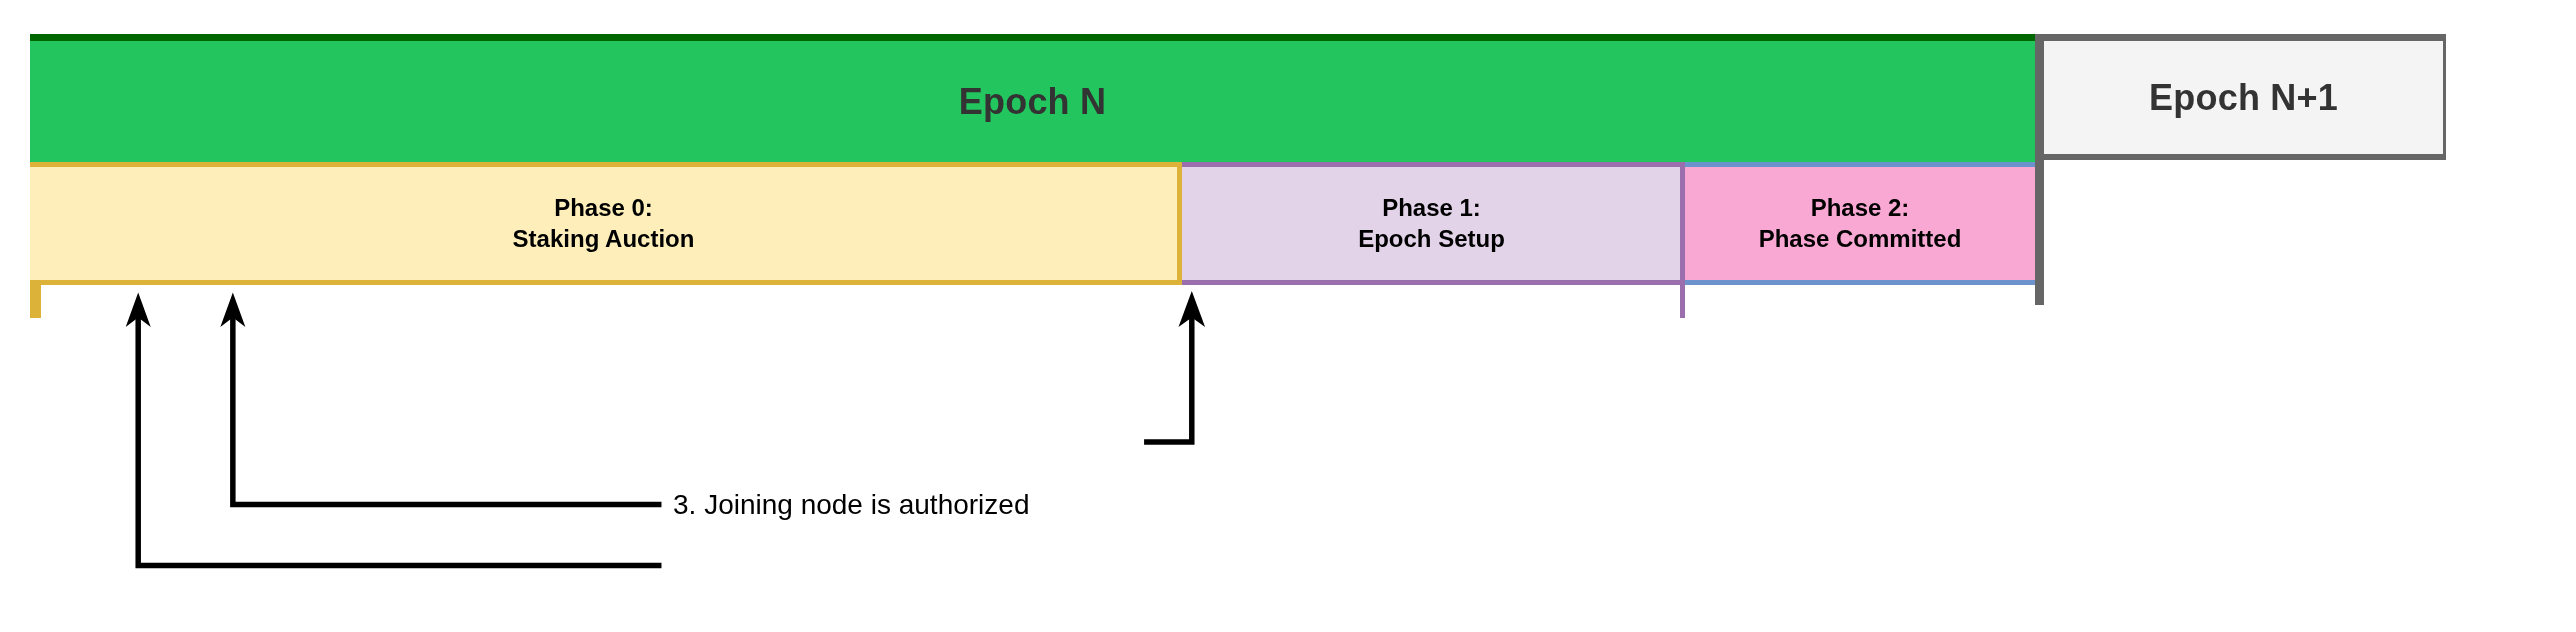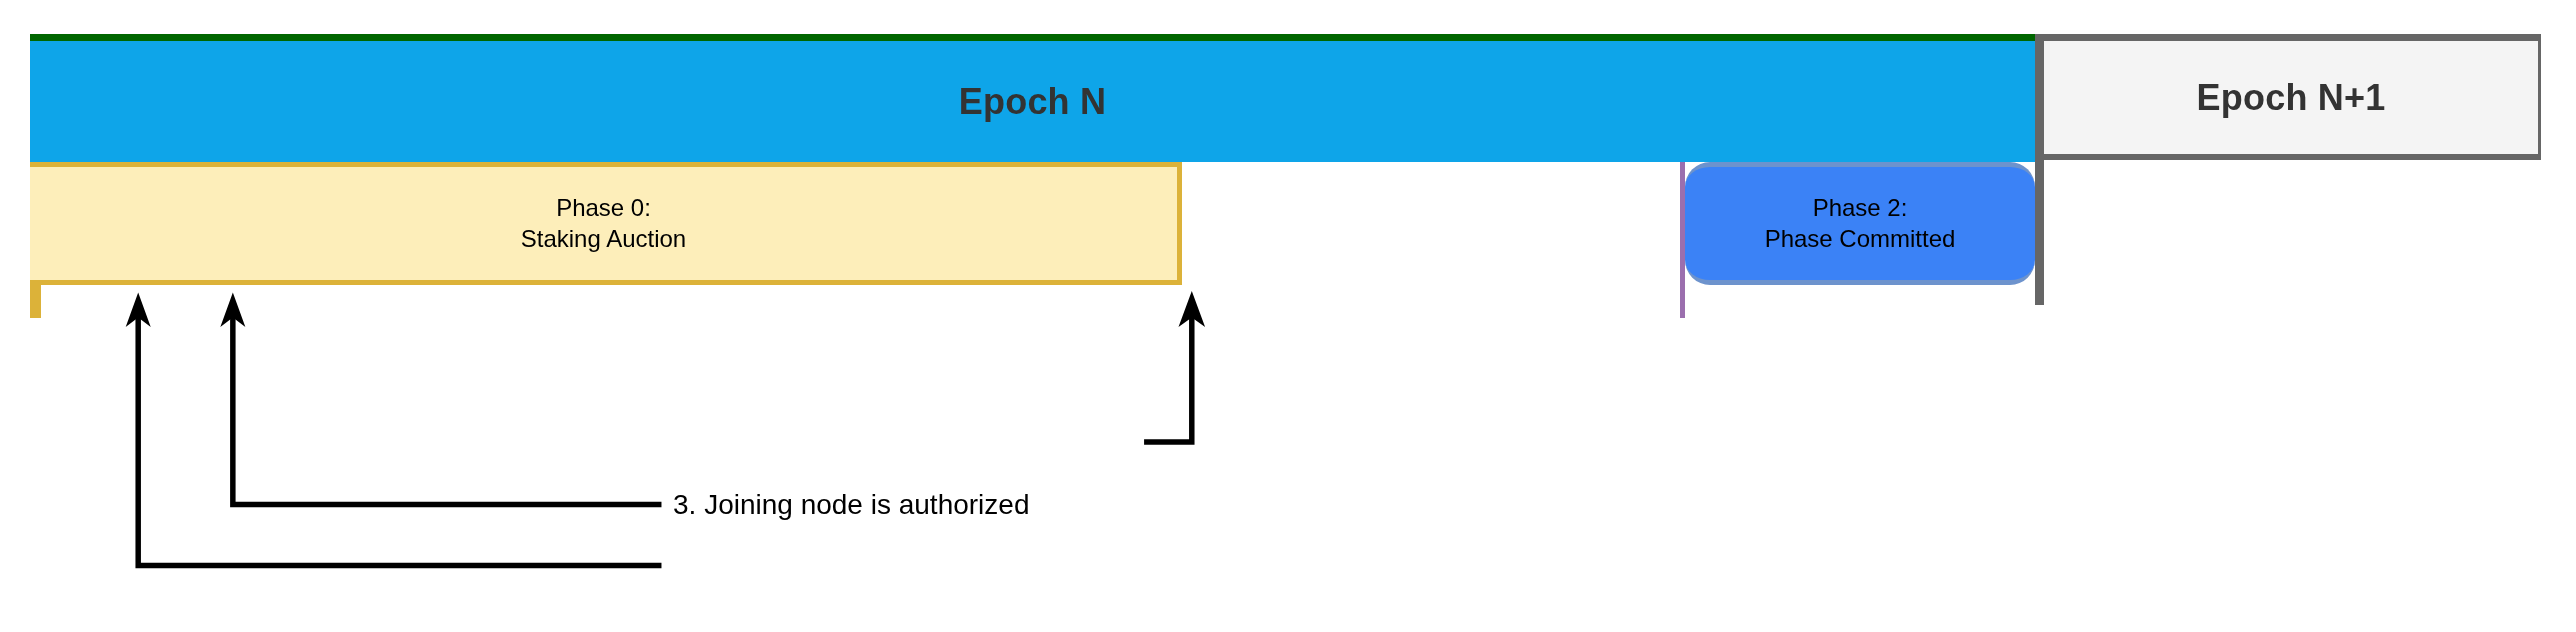--- a/index.html
+++ b/index.html
@@ -24,36 +24,36 @@
     box-sizing: border-box;
     display: flex;
     align-items: center;
     justify-content: center;
   }
   #epoch-n {
     left: 30px;
     top: 34px;
     width: 2005px;
     height: 128px;
-    background: #0ea5e9;
+    background: #22c55e;
     border-top: 7px solid #006600;
     border-left: 0;
   }
   #epoch-n-leftbar {
     position: absolute;
     left: 30px;
     top: 34px;
     width: 11px;
     height: 128px;
     background: #006600;
   }
   #epoch-n1 {
     left: 2044px;
     top: 34px;
-    width: 497px;
+    width: 402px;
     height: 126px;
     background: #f4f4f4;
     border-top: 7px solid #666666;
     border-bottom: 6.3px solid #666666;
     border-right: 3.9px solid #666666;
   }
   .epoch-label {
     font-size: 36px;
     font-weight: bold;
     color: #333333;
@@ -111,30 +111,29 @@
     position: absolute;
     left: 1680px;
     top: 162px;
     width: 4.7px;
     height: 156px;
     background: #9b6fae;
   }
   #phase-2 {
     left: 1685px;
     width: 350px;
-    background: #3b82f6;
+    background: #f9a8d4;
     border-top: 5.5px solid #6d93cd;
     border-bottom: 5.5px solid #6d93cd;
     border-left: 0;
     border-right: 0;
-    border-radius: 25px;
   }
   .phase-label-line {
     font-size: 24px;
-    font-weight: normal;
+    font-weight: bold;
     color: #000000;
     line-height: 1.28;
     white-space: nowrap;
   }
 
   
   #callouts {
     position: absolute;
     left: 0;
     top: 0;
@@ -171,20 +170,24 @@
     <span class="epoch-label">Epoch N+1</span>
   </div>
 
   <div id="phase-0-leftbar"></div>
 
   <div class="phase-band" id="phase-0">
     <span class="phase-label-line">Phase 0:</span>
     <span class="phase-label-line">Staking Auction</span>
   </div>
 
+  <div class="phase-band" id="phase-1">
+    <span class="phase-label-line">Phase 1:</span>
+    <span class="phase-label-line">Epoch Setup</span>
+  </div>
   <div id="phase-1-leftbar"></div>
 
   <div class="phase-band" id="phase-2">
     <span class="phase-label-line">Phase 2:</span>
     <span class="phase-label-line">Phase Committed</span>
   </div>
 
   <svg id="callouts" viewBox="0 0 3292 808" width="2576" height="632">
     <defs>
       <marker id="arrowhead" markerWidth="9" markerHeight="11" refX="1.2" refY="5.5" orient="auto" markerUnits="strokeWidth">

